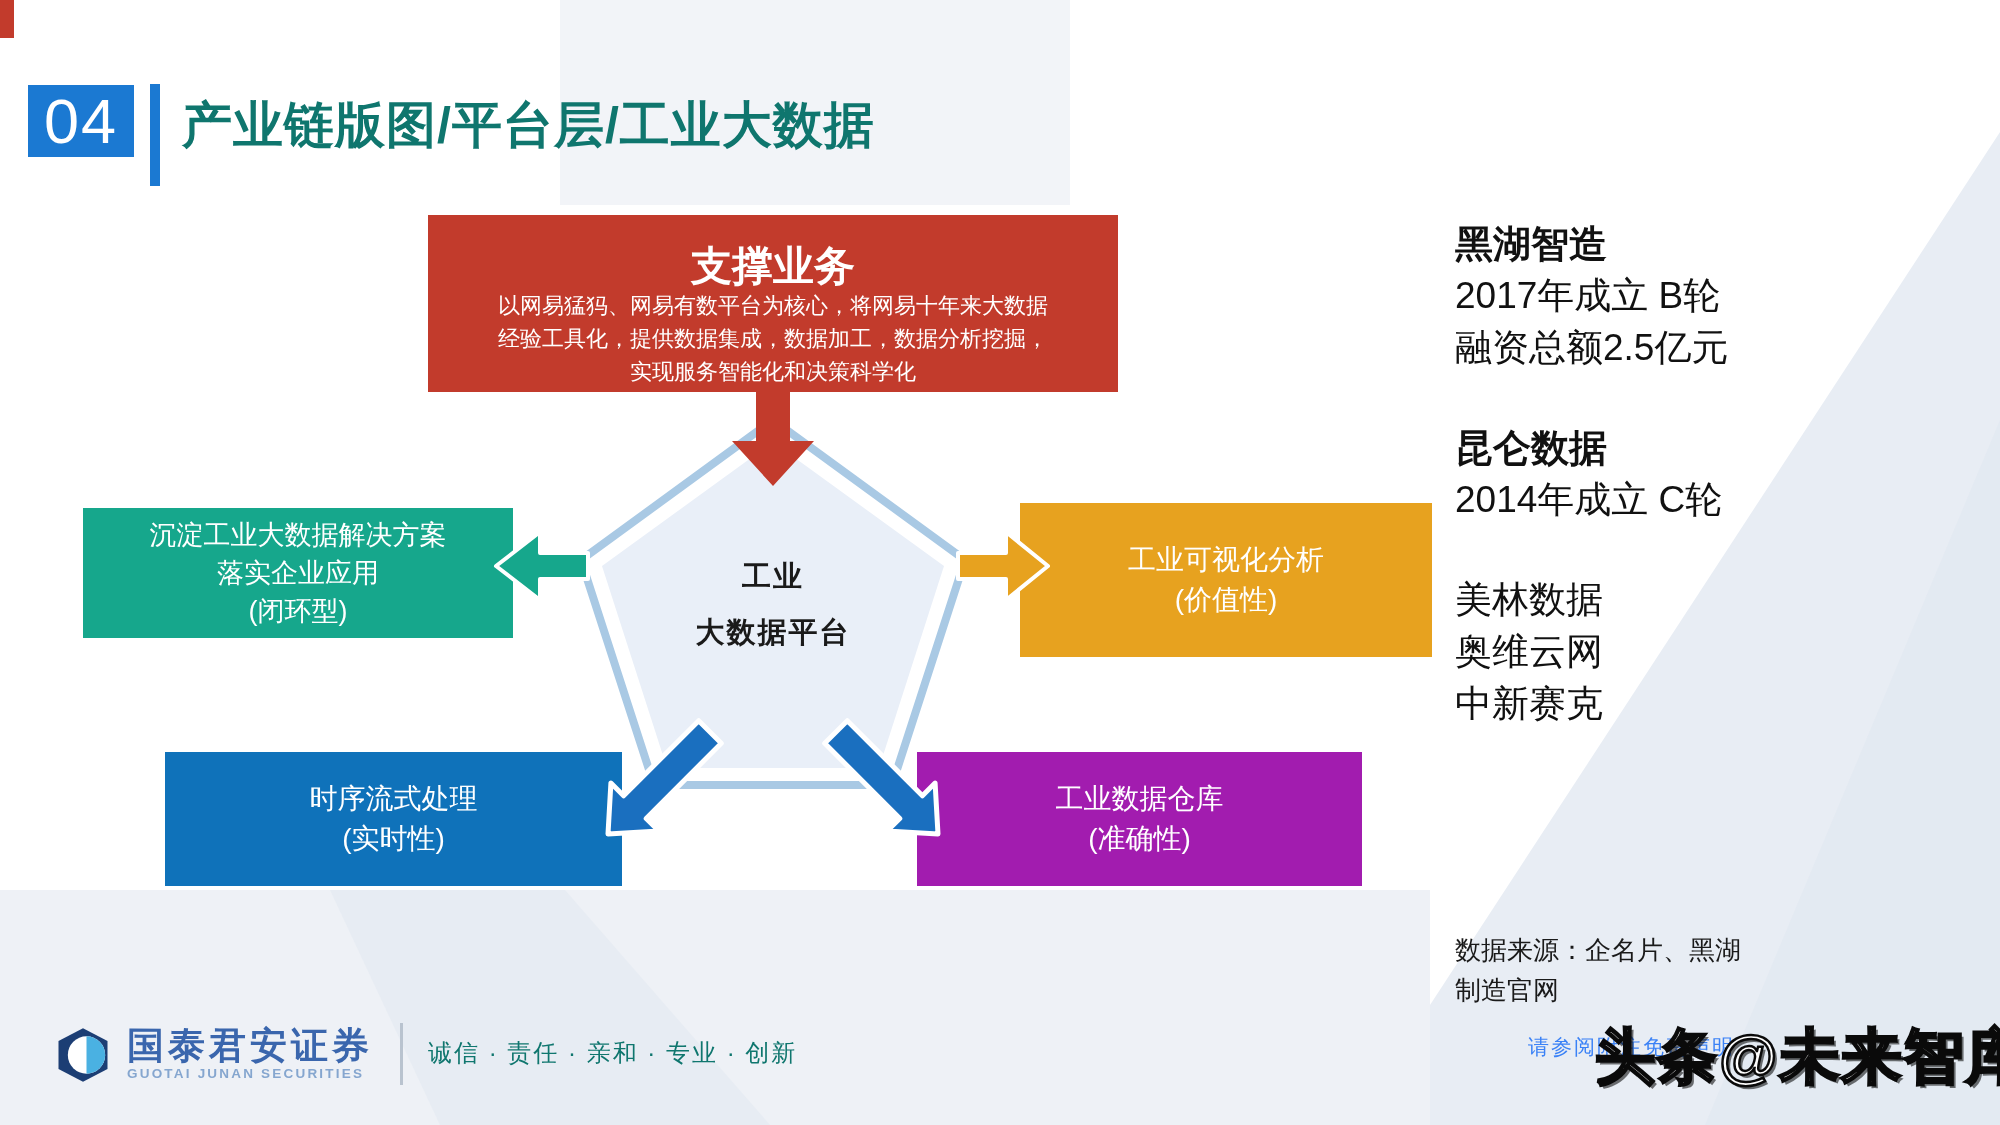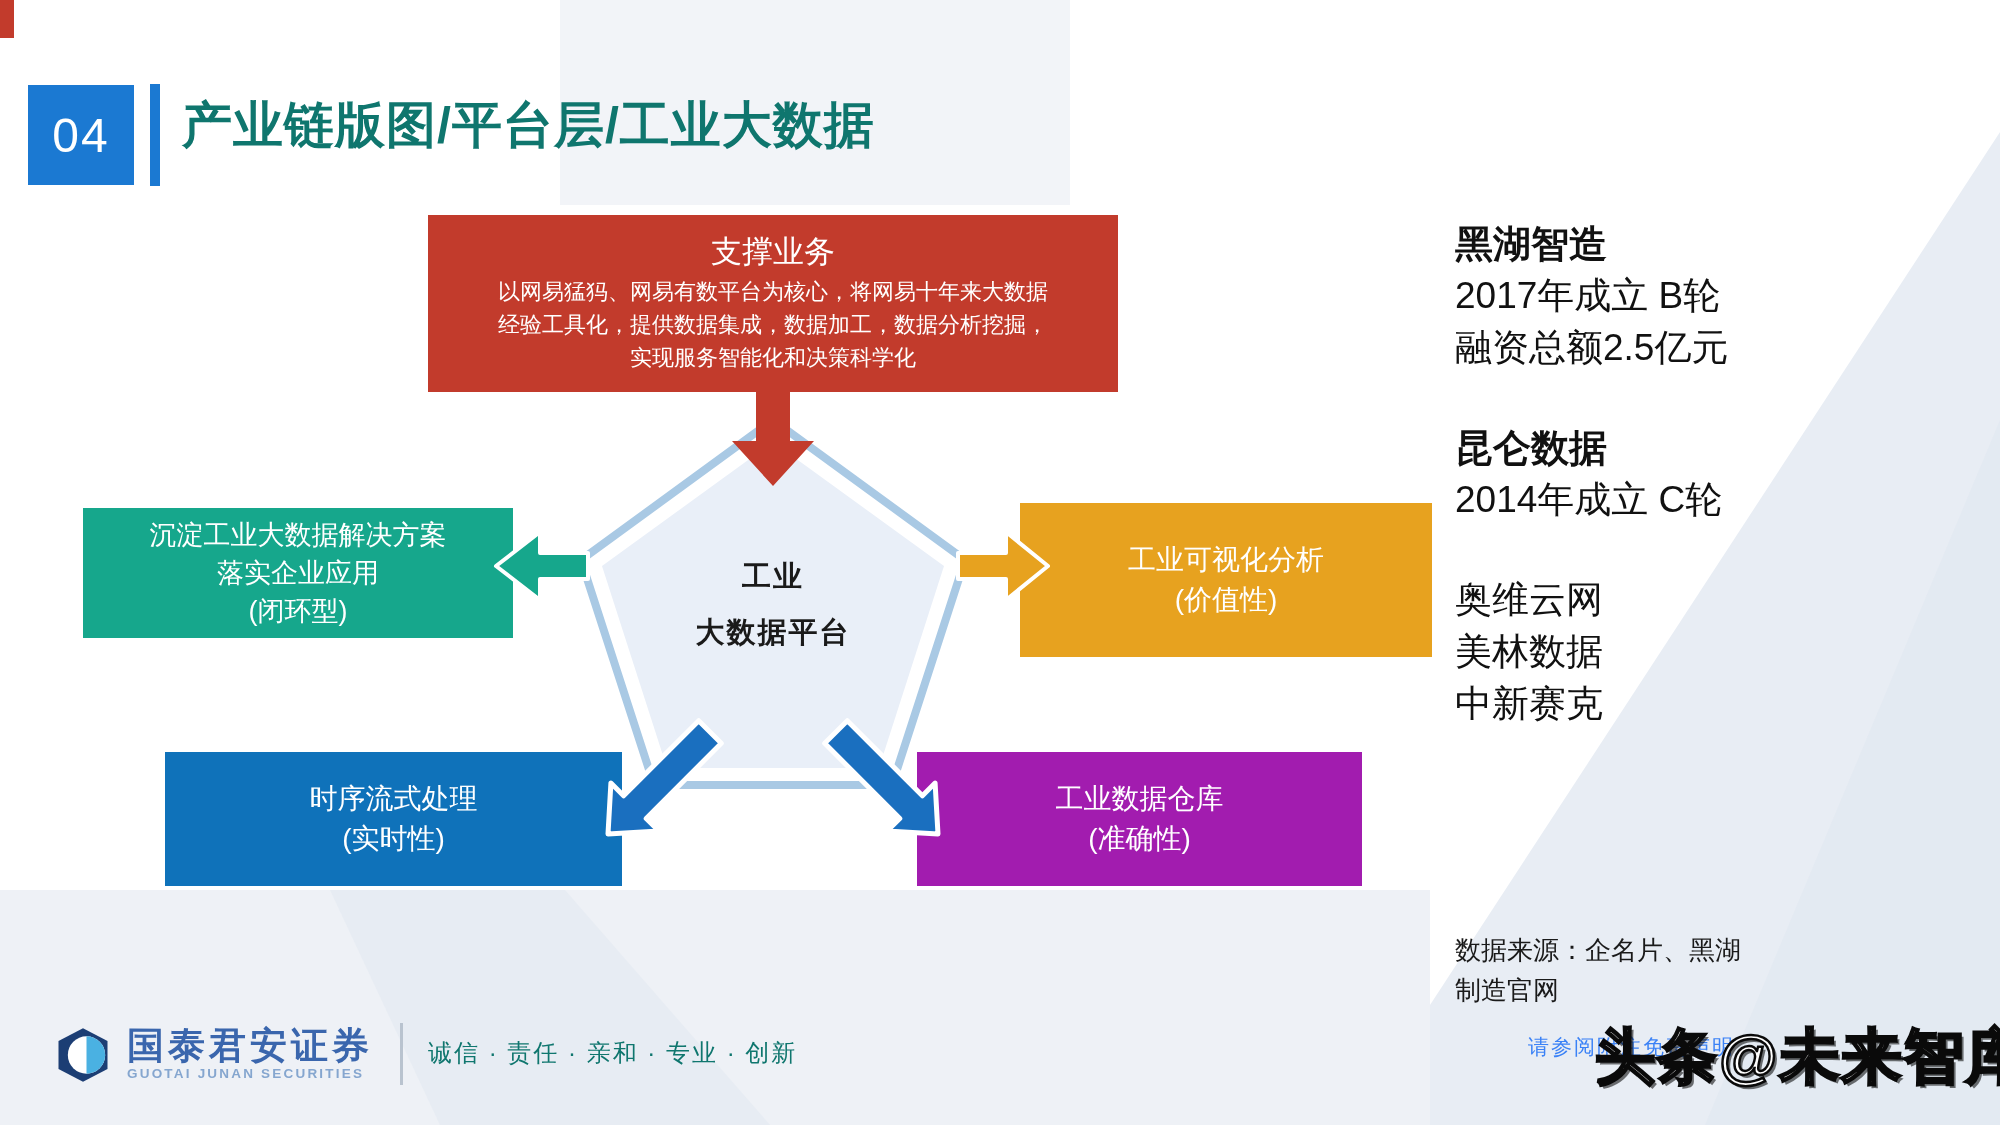--- a/index.html
+++ b/index.html
@@ -9,38 +9,38 @@
     background:#ffffff;
     font-family:"Liberation Sans","DejaVu Sans",sans-serif;
   }
   svg{display:block;}
   .bg-layer{position:absolute;inset:0;z-index:0;pointer-events:none;}
   .corner-accent{position:absolute;left:0;top:0;width:14px;height:38px;background:#c23b2c;z-index:2;}
 
   
   .header{position:absolute;left:0;top:0;width:1440px;height:205px;z-index:3;}
   .badge{
-    position:absolute;left:28px;top:85px;width:106px;height:100px;background:#1b79d2;
-    color:#fff;font-size:48px;font-weight:400;display:flex;align-items:center;justify-content:center;
+    position:absolute;left:28px;top:85px;width:106px;height:72px;background:#1b79d2;
+    color:#fff;font-size:63px;font-weight:400;display:flex;align-items:center;justify-content:center;
     letter-spacing:2px;
   }
   .badge-bar{position:absolute;left:150px;top:84px;width:10px;height:102px;background:#1b79d2;}
   .page-title{
     position:absolute;left:182px;top:92px;margin:0;
     font-size:50px;font-weight:700;color:#0f766e;letter-spacing:1px;white-space:nowrap;
   }
 
   
   .panel{position:absolute;left:75px;top:205px;width:1365px;height:685px;background:#ffffff;z-index:1;}
 
   
   .dbox{position:absolute;z-index:2;display:flex;flex-direction:column;align-items:center;justify-content:center;color:#fff;text-align:center;}
   .dbox .line{font-size:28px;line-height:40px;}
   .box-top{left:428px;top:215px;width:690px;height:177px;background:#c23b2c;justify-content:flex-start;padding-top:14px;}
-  .box-top .box-title{font-size:31px;font-weight:400;line-height:46px;}
+  .box-top .box-title{font-size:41px;font-weight:700;line-height:46px;margin-top:14px;}
   .box-top .line{font-size:22px;line-height:33px;}
   .box-left{left:83px;top:508px;width:430px;height:130px;background:#16a78c;}
   .box-left .line{font-size:27px;line-height:38px;}
   .box-right{left:1020px;top:503px;width:412px;height:154px;background:#e7a21f;}
   .box-bl{left:165px;top:752px;width:457px;height:134px;background:#0f72ba;}
   .box-br{left:917px;top:752px;width:445px;height:134px;background:#a21caf;}
 
   .diagram-overlay{position:absolute;left:0;top:0;z-index:3;pointer-events:none;}
   .pentagon-label{
     position:absolute;left:653px;top:548px;width:240px;z-index:4;text-align:center;
@@ -150,22 +150,22 @@
     <div class="grp">
       <h3>黑湖智造</h3>
       <p>2017年成立 B轮</p>
       <p>融资总额2.5亿元</p>
     </div>
     <div class="grp">
       <h3>昆仑数据</h3>
       <p>2014年成立 C轮</p>
     </div>
     <div class="grp">
+      <p>美林数据</p>
       <p>奥维云网</p>
-      <p>美林数据</p>
       <p>中新赛克</p>
     </div>
   </div>
 
   <div class="side-source">
     <div>数据来源：企名片、黑湖</div>
     <div>制造官网</div>
   </div>
 
   <div class="footer">

